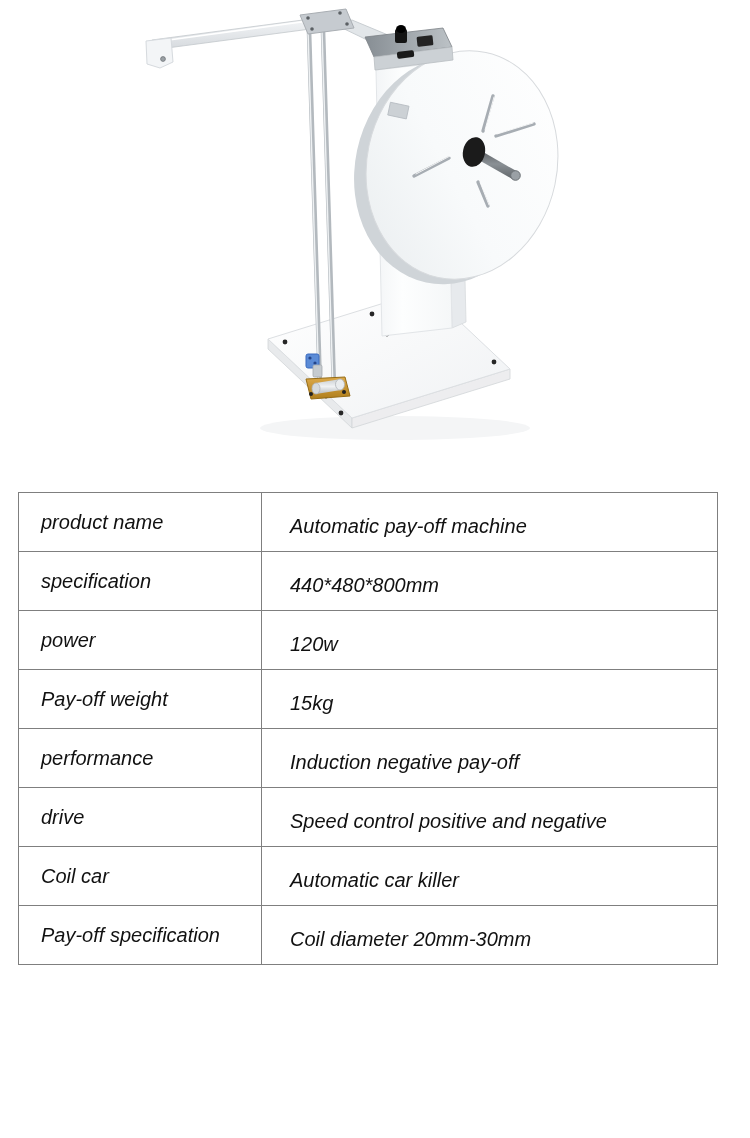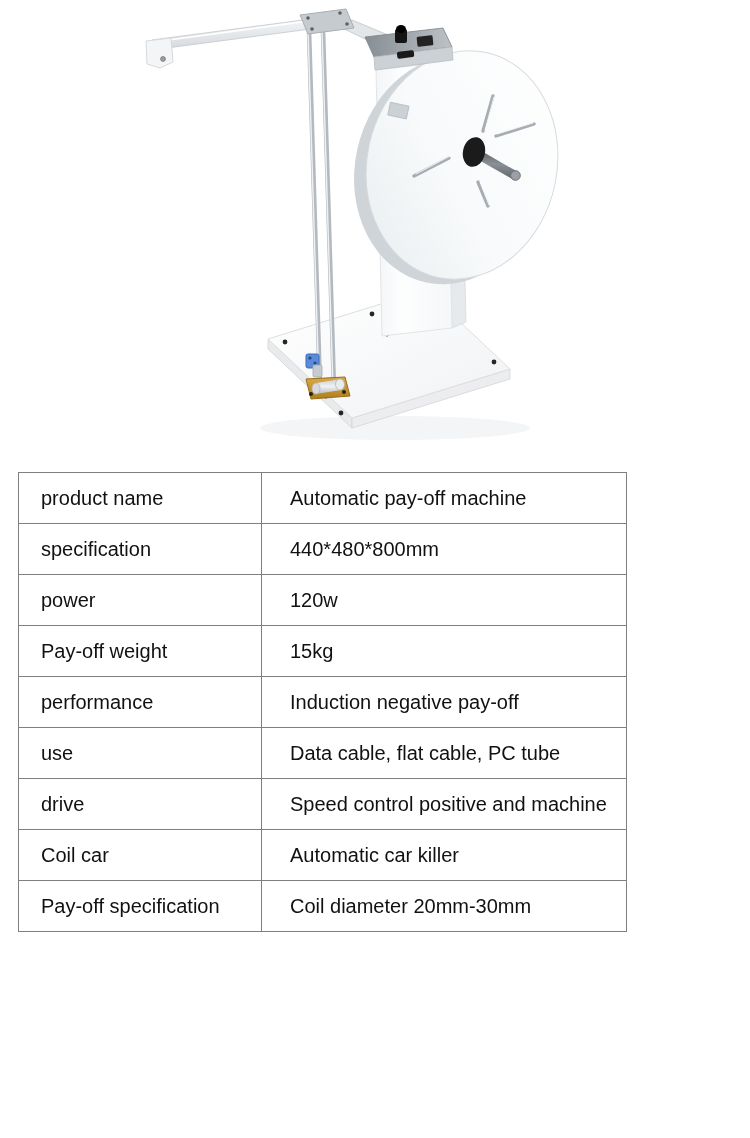--- a/index.html
+++ b/index.html
@@ -5,30 +5,30 @@
   html,body{margin:0;padding:0;}
   body{
     width:750px;height:1138px;background:#ffffff;position:relative;overflow:hidden;
     font-family:"Liberation Sans",sans-serif;
   }
   .photo{
     position:absolute;left:0;top:0;width:750px;height:470px;margin:0;
   }
   .photo svg{display:block;}
   table.spec{
-    position:absolute;left:18px;top:472px;width:609px;
-    border-collapse:collapse;table-layout:fixed;
+    position:absolute;left:18px;top:492px;width:700px;
+    border-collapse:collapse;table-layout:fixed;font-style:italic;
   }
   table.spec td{
     border:1px solid #7f7f7f;height:50px;vertical-align:middle;
     font-size:20px;color:#111111;white-space:nowrap;overflow:hidden;
     background:#ffffff;
   }
   table.spec td.k{width:220px;padding:0 0 0 22px;}
-  table.spec td.v{padding:0 0 0 28px;}
+  table.spec td.v{padding:8px 0 0 28px;}
 </style>
 </head>
 <body>
 
 <figure class="photo" aria-label="Automatic pay-off machine product photo: white floor-stand machine with base plate, vertical column, large pay-off reel disc with cross slots and center shaft, top guide arm with two vertical guide rods ending at a brass wire guide">
   <svg width="750" height="470" viewBox="0 0 750 470" xmlns="http://www.w3.org/2000/svg">
     <defs>
       <linearGradient id="plateTop" x1="0" y1="0" x2="1" y2="1">
         <stop offset="0" stop-color="#ffffff"></stop>
         <stop offset="1" stop-color="#f0f2f4"></stop>
@@ -173,26 +173,22 @@
     </tr>
     <tr>
       <td class="k">Pay-off weight</td>
       <td class="v">15kg</td>
     </tr>
     <tr>
       <td class="k">performance</td>
       <td class="v">Induction negative pay-off</td>
     </tr>
     <tr>
-      <td class="k">use</td>
-      <td class="v">Data cable, flat cable, PC tube</td>
-    </tr>
-    <tr>
       <td class="k">drive</td>
-      <td class="v">Speed control positive and machine</td>
+      <td class="v">Speed control positive and negative</td>
     </tr>
     <tr>
       <td class="k">Coil car</td>
       <td class="v">Automatic car killer</td>
     </tr>
     <tr>
       <td class="k">Pay-off specification</td>
       <td class="v">Coil diameter 20mm-30mm</td>
     </tr>
   </tbody>

